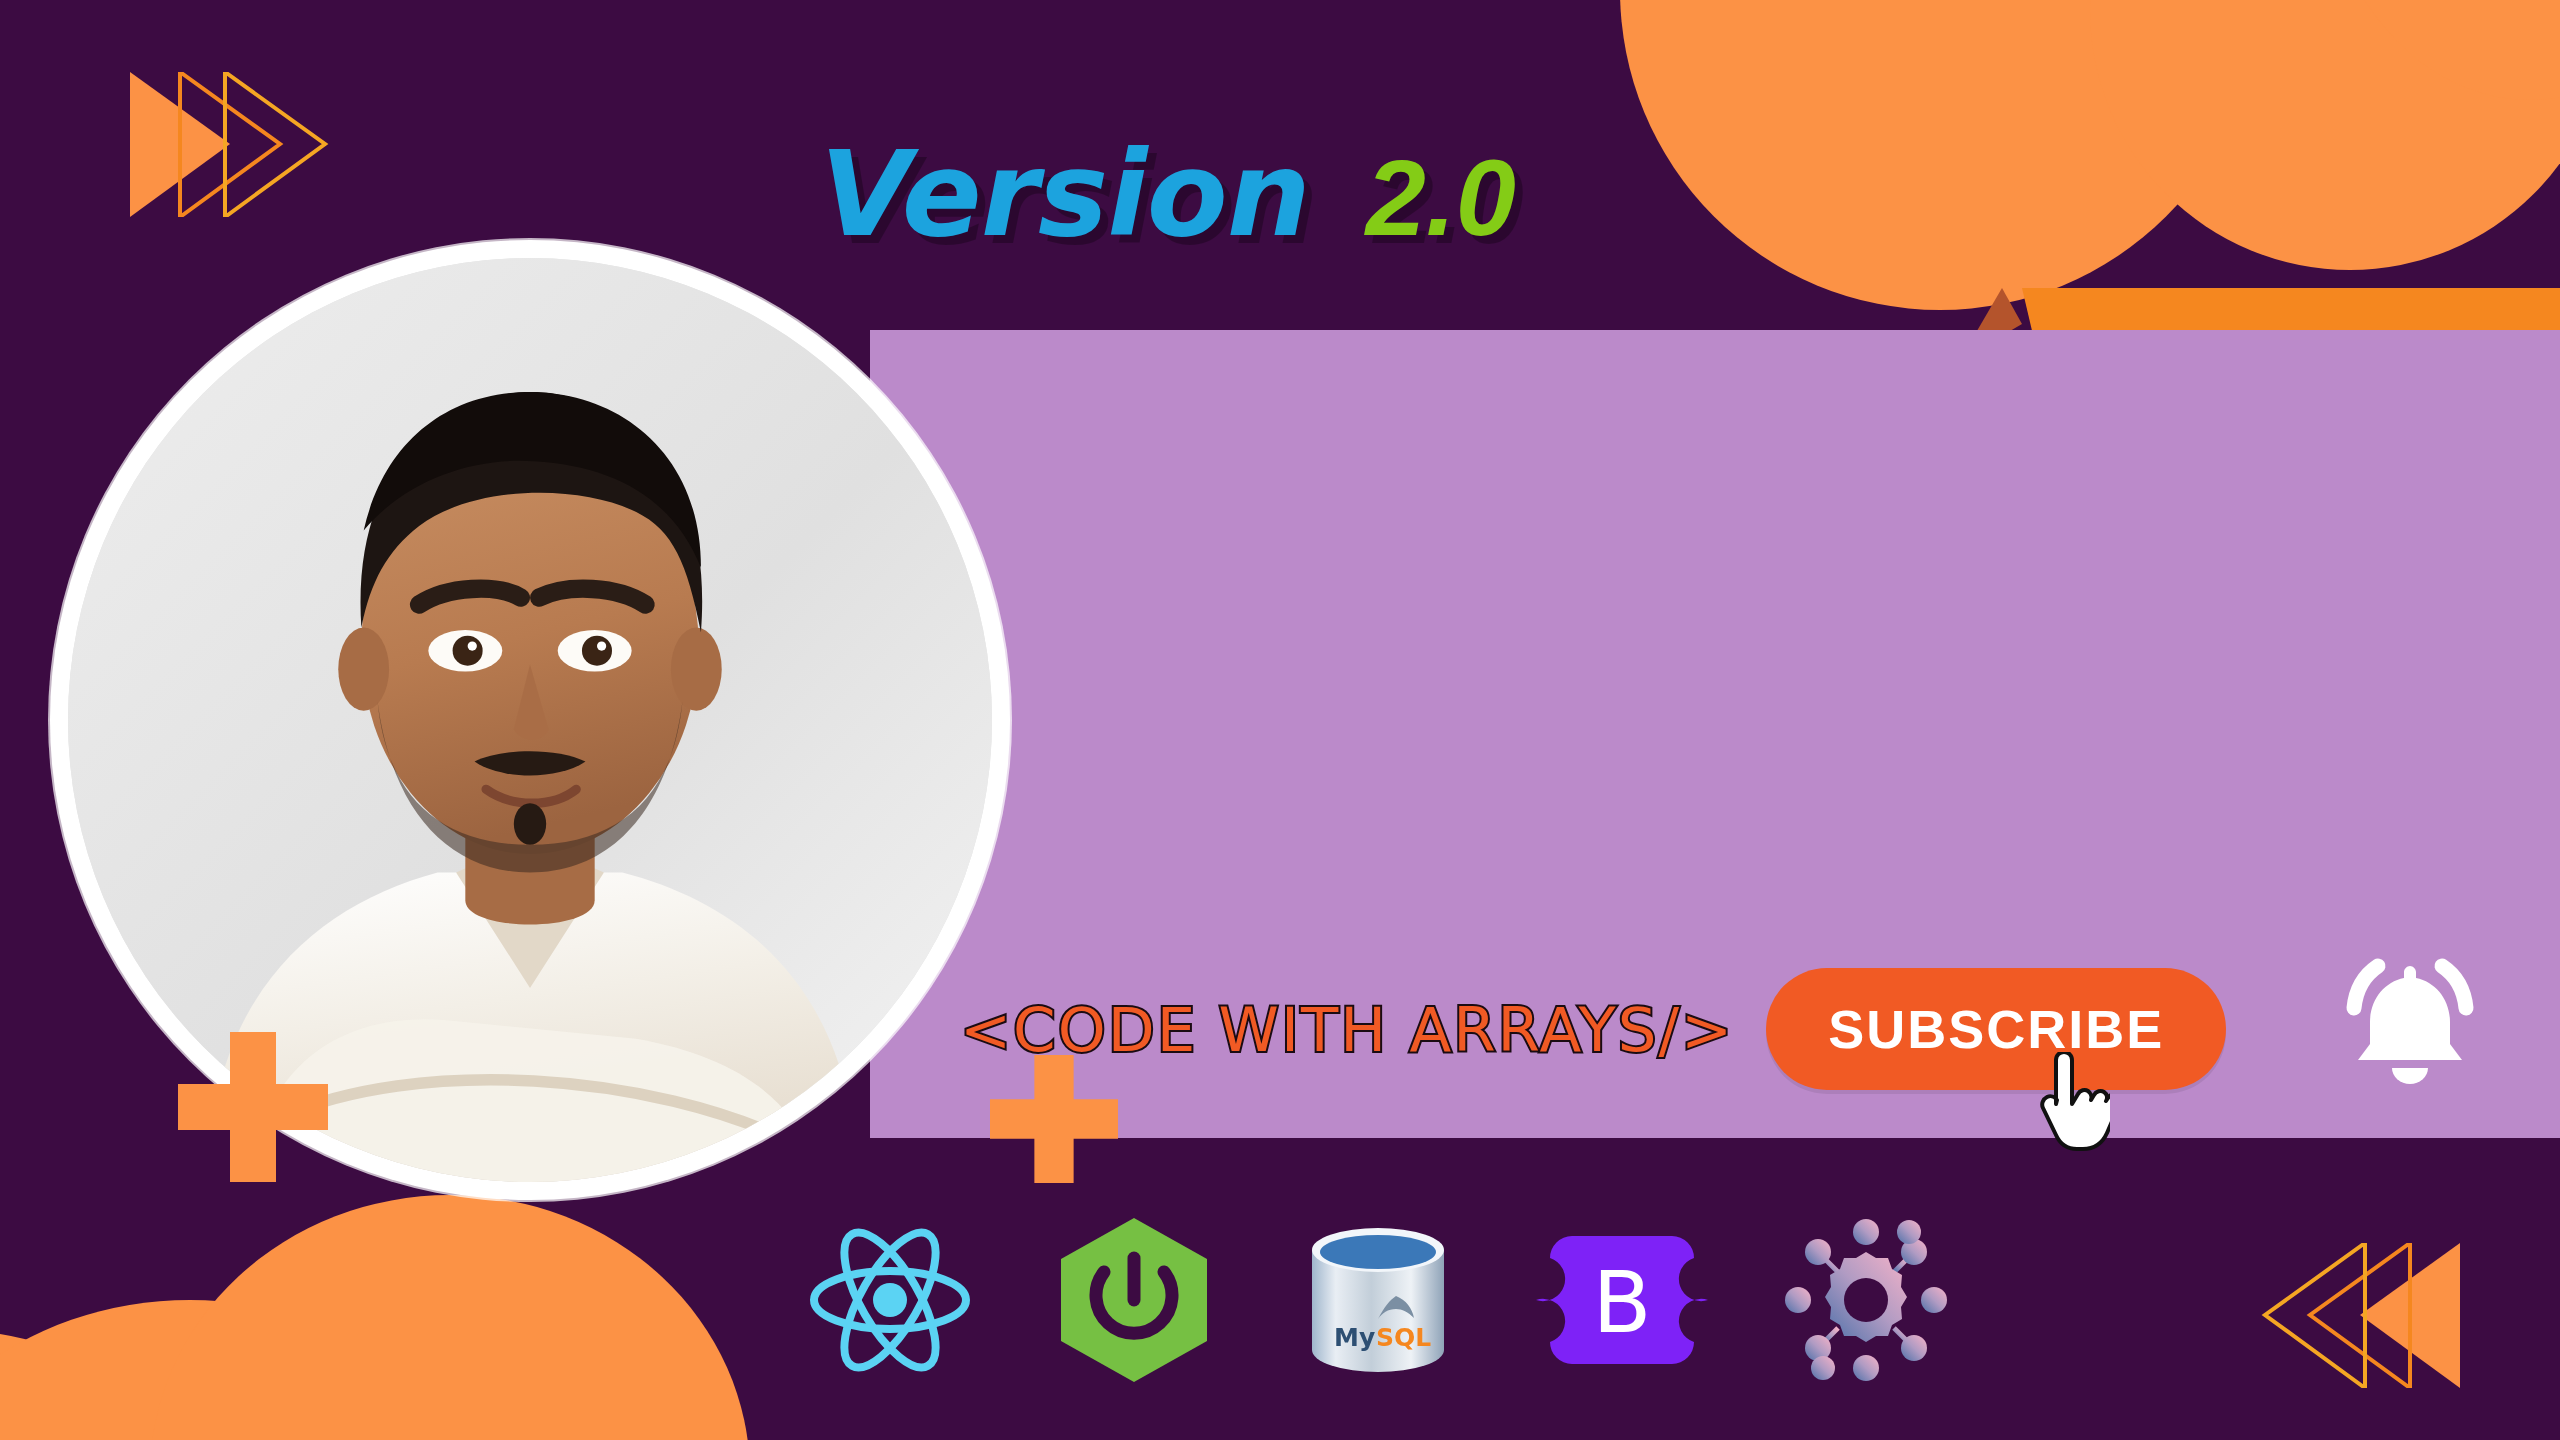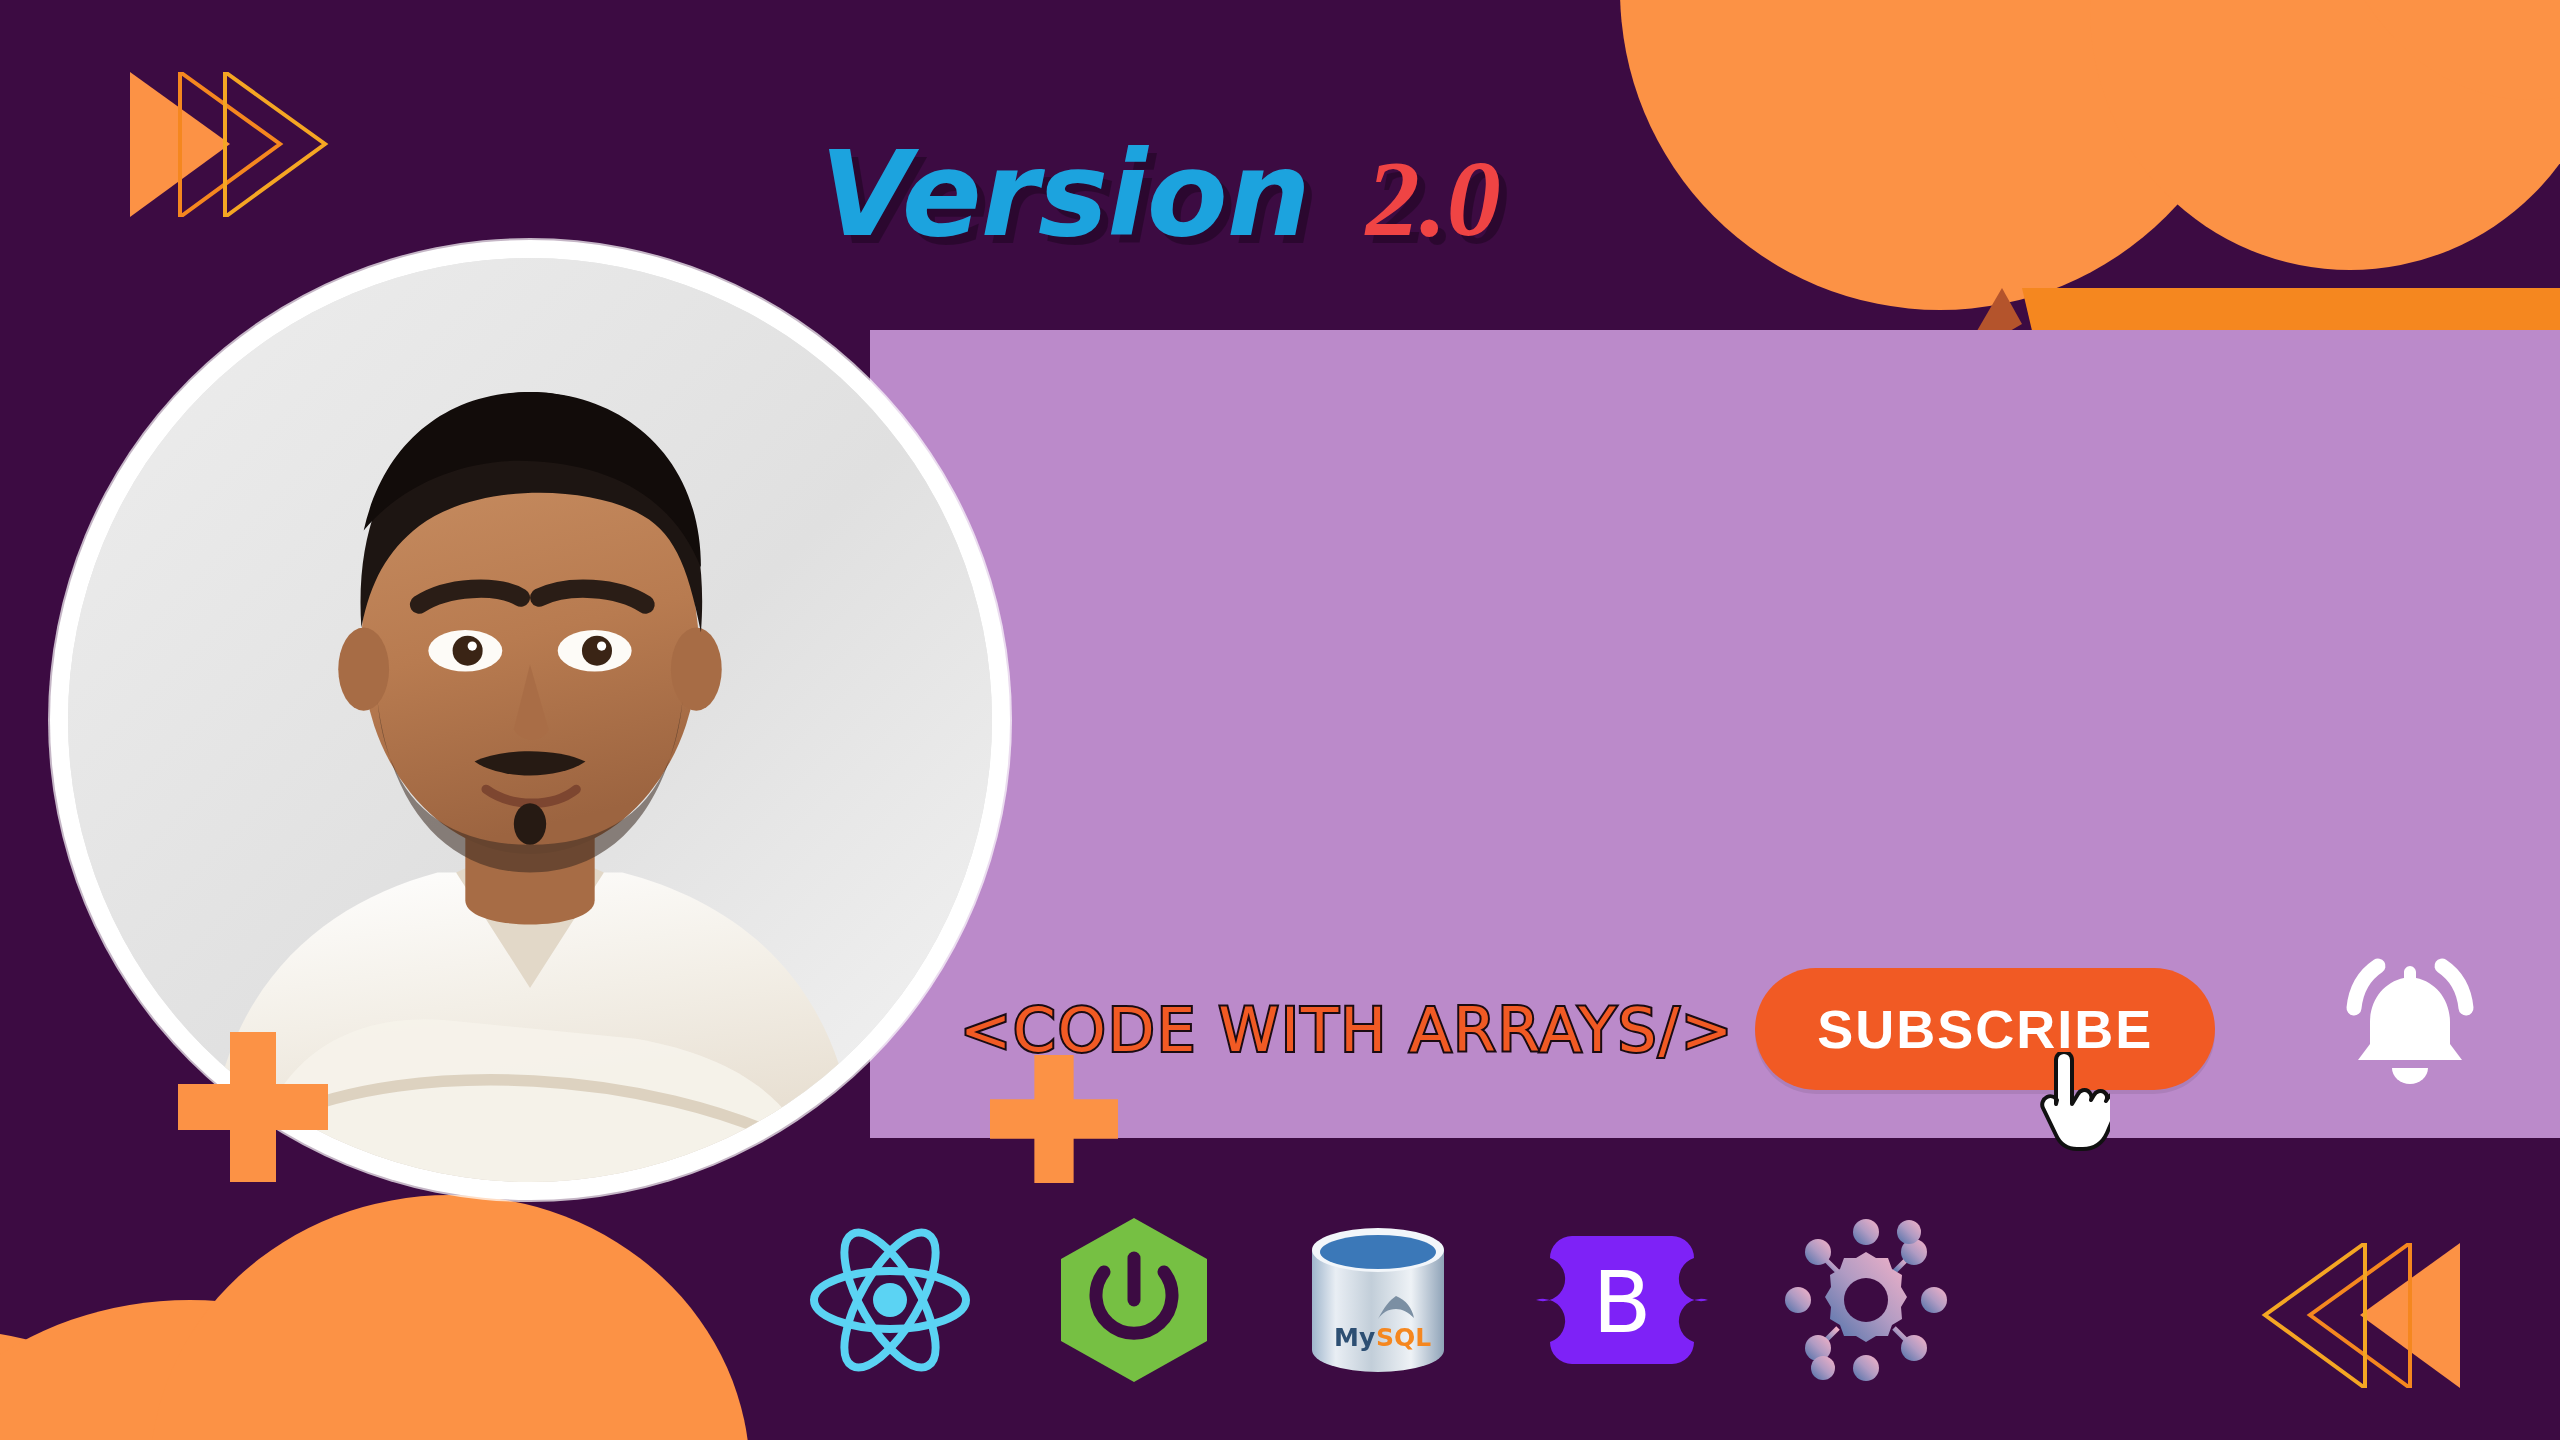--- a/index.html
+++ b/index.html
@@ -94,43 +94,43 @@
     white-space:nowrap;
   }
   .version .v-word{
     font-size:118px; font-weight:bold; font-style:italic;
     color:#1CA3DE; letter-spacing:-1px;
     text-shadow:8px 8px 0 rgba(0,0,0,.28);
     font-family:"DejaVu Sans", sans-serif;
   }
   .version .v-num{
     font-size:108px; font-weight:bold; font-style:italic;
-    color:#ef4444;
+    color:#84cc16;
     text-shadow:8px 8px 0 rgba(0,0,0,.28);
-    font-family:Liberation Serif, serif;
+    font-family:Liberation Sans, sans-serif;
   }
 
   .maintitle{
     position:absolute; left:1040px; top:468px;
     width:1470px;
     color:#FFD11A;
     font-family:"DejaVu Sans", sans-serif;
     font-weight:bold;
     font-size:108px;
     line-height:1.02;
     letter-spacing:-1px;
     text-shadow:7px 7px 0 rgba(160,100,60,.38);
     white-space:nowrap;
   }
   .maintitle .l2{ margin-left:-18px; }
 
   
   .brandrow{
     position:absolute; left:960px; top:968px;
-    display:flex; align-items:center; gap:21px;justify-content:space-between;
+    display:flex; align-items:center; gap:32px;justify-content:space-between;
   }
   .brandtext{
     font-family:"DejaVu Sans", sans-serif;
     font-size:61px; font-weight:500;
     letter-spacing:2px;
     color:#F15A24;
     -webkit-text-stroke:4px #1a0b12;
     paint-order:stroke fill;
     white-space:nowrap;
   }

